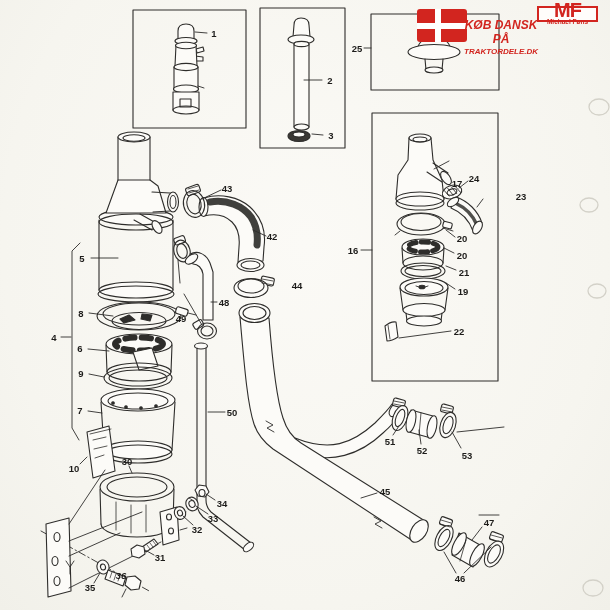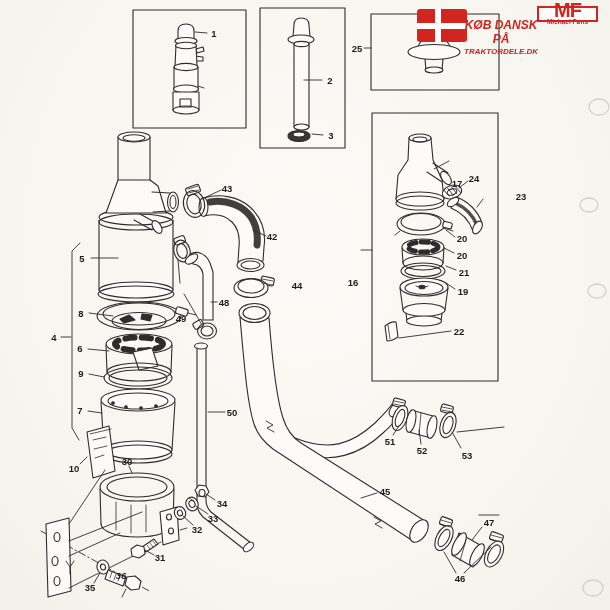--- a/index.html
+++ b/index.html
@@ -346,21 +346,21 @@
           <line x1="461" y1="448" x2="452" y2="432"></line>
         </g>
     </g>
   </svg>
 
   <div class="labels-layer" id="labels-layer">
       <div class="plabel" style="left: 214px; top: 33px;">1</div>
       <div class="plabel" style="left: 330px; top: 80px;">2</div>
       <div class="plabel" style="left: 331px; top: 135px;">3</div>
       <div class="plabel" style="left: 357px; top: 48px; text-align: center;">25</div>
-      <div class="plabel" style="left: 353px; top: 250px; margin-top: 32px;">16</div>
+      <div class="plabel" style="left: 353px; top: 250px;">16</div>
       <div class="plabel" style="left: 457px; top: 159px; margin-top: 24px;">17</div>
       <div class="plabel" style="left: 474px; top: 178px;">24</div>
       <div class="plabel" style="left: 488px; top: 196px; margin-left: 33px;">23</div>
       <div class="plabel" style="left: 462px; top: 238px;">20</div>
       <div class="plabel" style="left: 462px; top: 255px;">20</div>
       <div class="plabel" style="left: 464px; top: 272px;">21</div>
       <div class="plabel" style="left: 463px; top: 291px;">19</div>
       <div class="plabel" style="left: 459px; top: 331px;">22</div>
       <div class="plabel" style="left: 82px; top: 258px;">5</div>
       <div class="plabel" style="left: 81px; top: 313px;">8</div>

